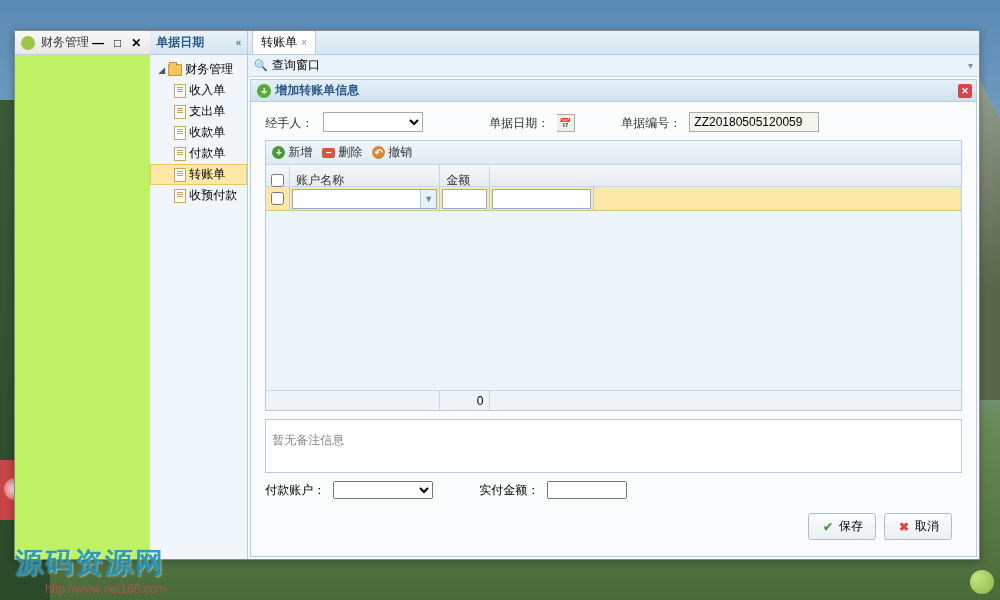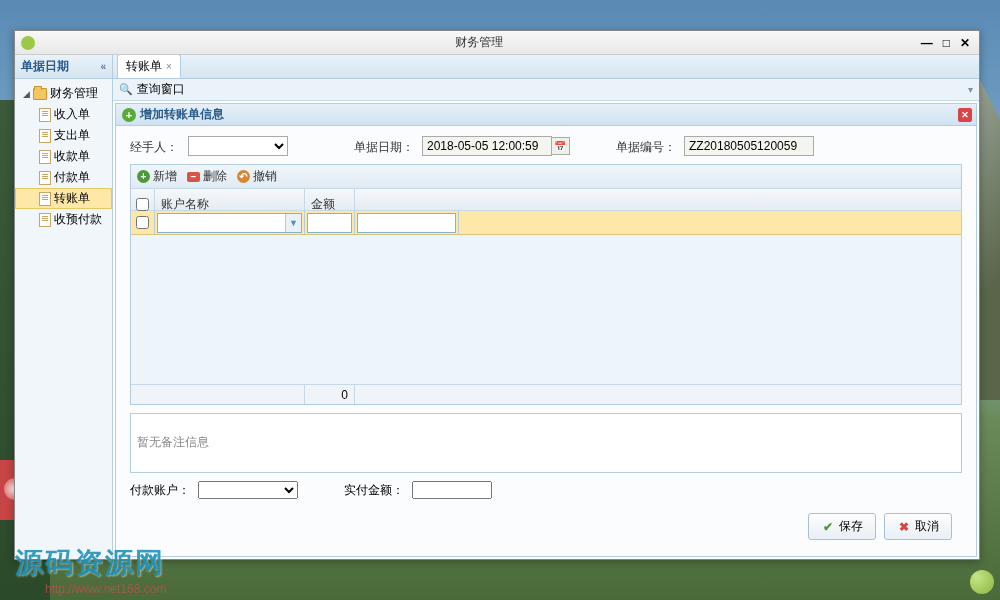--- a/index.html
+++ b/index.html
@@ -1,21 +1,21 @@
 <!DOCTYPE html>
 <html><head>
 <meta charset="utf-8">
 <style>
 * { box-sizing: border-box; margin: 0; padding: 0; font-family: "Microsoft YaHei", Arial, sans-serif; font-size: 12px; }
 body { width: 1000px; height: 600px; overflow: hidden; background: linear-gradient(135deg, #4a7aa0 0%, #6a9ac8 20%, #8ab5d5 40%, #a5c8e0 60%, #7da8c5 100%); position: relative; }
 .desktop-bg { position: absolute; inset: 0; background: linear-gradient(to bottom, #5a8ab5 0%, #7aa5c5 30%, #95b8d0 50%, #6a8a5a 70%, #4a6a3a 100%); }
 .mountain { position: absolute; right: 0; top: 0; width: 200px; height: 400px; background: linear-gradient(135deg, #d5d8d0 20%, #8a9585 50%, #5a654a 80%); clip-path: polygon(20% 100%, 40% 20%, 60% 40%, 80% 10%, 100% 30%, 100% 100%); }
 .mountain2 { position: absolute; left: 0; top: 100px; width: 50px; height: 500px; background: linear-gradient(to bottom, #3a5a3a, #2a4a2a); }
 
-.app-window { position: absolute; left: 14px; top: 30px; width: 966px; height: 530px; background: #3b82f6; border: 1px solid #888; box-shadow: 0 2px 8px rgba(0,0,0,0.3); display: flex; flex-direction: column; }
+.app-window { position: absolute; left: 14px; top: 30px; width: 966px; height: 530px; background: #bef264; border: 1px solid #888; box-shadow: 0 2px 8px rgba(0,0,0,0.3); display: flex; flex-direction: row; }
 .titlebar { height: 24px; background: linear-gradient(to bottom, #f8f8f8, #e8e8e8); display: flex; align-items: center; border-bottom: 1px solid #ccc; position: relative; }
 .titlebar .app-icon { width: 14px; height: 14px; margin: 0 6px; background: #9cc848; border-radius: 50%; }
 .titlebar .title { flex: 1; text-align: center; font-size: 12px; color: #333; }
 .titlebar .win-controls { display: flex; gap: 4px; padding-right: 6px; font-size: 13px; font-weight: bold; }
 .titlebar .win-controls span { cursor: pointer; padding: 0 3px; }
 
 .app-body { flex: 1; display: flex; overflow: hidden; }
 
 .sidebar { width: 98px; background: #f0f6fa; border-right: 1px solid #b5cde0; display: flex; flex-direction: column; }
 .sidebar-header { height: 24px; background: linear-gradient(to bottom, #e8f2fa, #d5e5f0); border-bottom: 1px solid #b5cde0; display: flex; align-items: center; padding: 0 6px; font-weight: bold; color: #2a5a8a; }
@@ -79,21 +79,21 @@
 .gc-account .combo .dd { margin-left: auto; width: 16px; text-align: center; color: #5a8ab5; font-size: 9px; background: #e8f0f8; border-left: 1px solid #b5cde0; height: 100%; display: flex; align-items: center; justify-content: center; }
 .gc-amount { width: 50px; }
 .gc-amount input, .gc-remark input { width: 100%; height: 20px; border: 1px solid #8ab0d0; background: #fff; padding: 0 3px; }
 .gc-remark { width: 104px; }
 
 .grid-footer { height: 20px; background: #f0f4f8; border-top: 1px solid #c5d8e8; display: flex; }
 .grid-footer .gf { border-right: 1px solid #c5d8e8; padding: 2px 6px; display: flex; align-items: center; }
 .gf-1 { width: 174px; }
 .gf-2 { width: 50px; justify-content: flex-end; }
 
-.remark-box { border: 1px solid #b5cde0; background: #fff; height: 60px; padding: 20px 6px; color: #888; }
+.remark-box { border: 1px solid #b5cde0; background: #fff; height: 54px; padding: 12px 6px; color: #888; }
 
 .bottom-row { display: flex; align-items: center; gap: 8px; }
 .bottom-row select { width: 100px; }
 .bottom-row input { width: 80px; }
 
 .action-bar { display: flex; justify-content: flex-end; gap: 8px; padding: 6px 10px; }
 .btn { display: flex; align-items: center; gap: 4px; padding: 4px 12px; border: 1px solid #aac0d0; border-radius: 3px; background: linear-gradient(to bottom, #fdfefe, #e8eff5); cursor: pointer; }
 .btn .bi { width: 14px; height: 14px; display: flex; align-items: center; justify-content: center; font-weight: bold; }
 .btn .bi.save { color: #4a9a3a; }
 .btn .bi.cancel { color: #d84545; }
@@ -193,21 +193,20 @@
           <span class="close-btn">✕</span>
         </div>
 
         <div class="form-content">
           <div class="form-row">
             <label>经手人：</label>
             <select class="handler-select"></select>
             <span style="width:50px"></span>
             <label>单据日期：</label>
             <div class="date-wrap">
-              <input type="text" class="date-input" value="2018-05-05 12:00:59" style="">
               <span class="cal-icon">📅</span>
             </div>
             <span style="width:30px"></span>
             <label>单据编号：</label>
             <input type="text" class="docno-input" value="ZZ20180505120059" style="">
           </div>
 
           <div class="grid-box">
             <div class="grid-toolbar">
               <span class="tb-btn">

